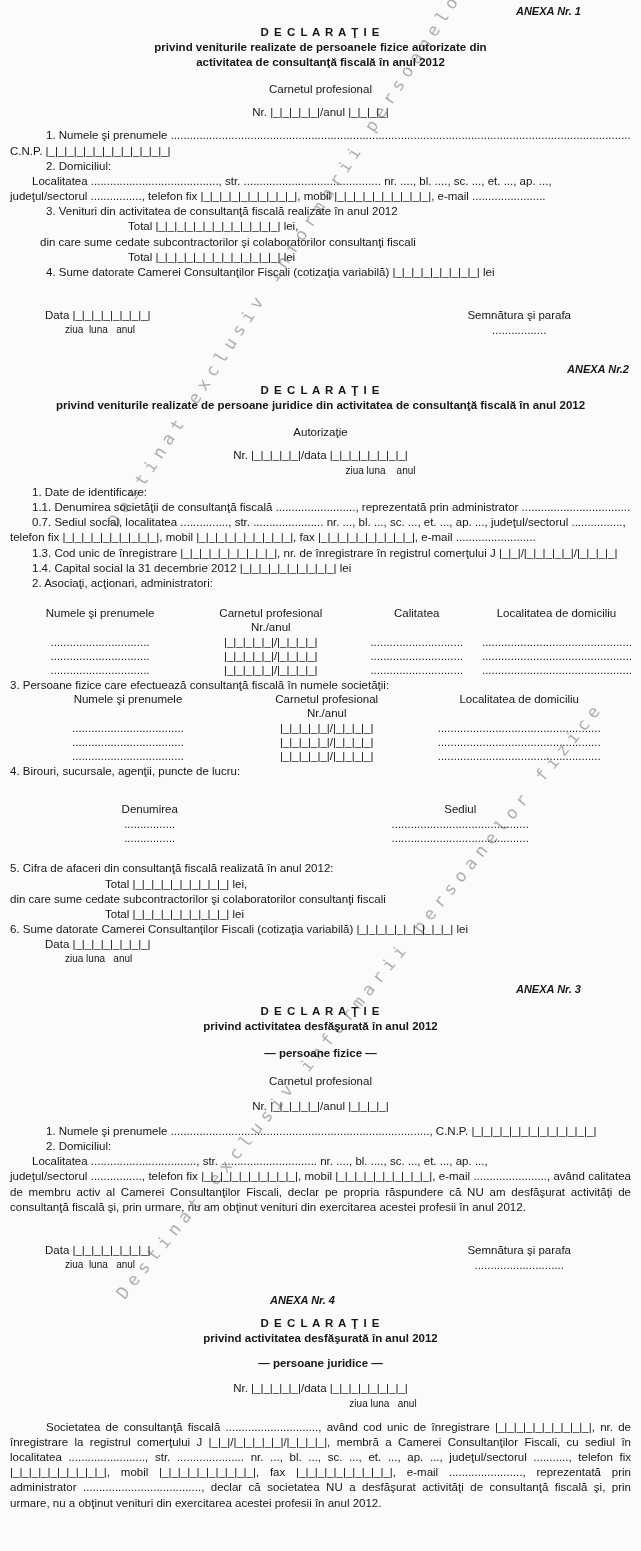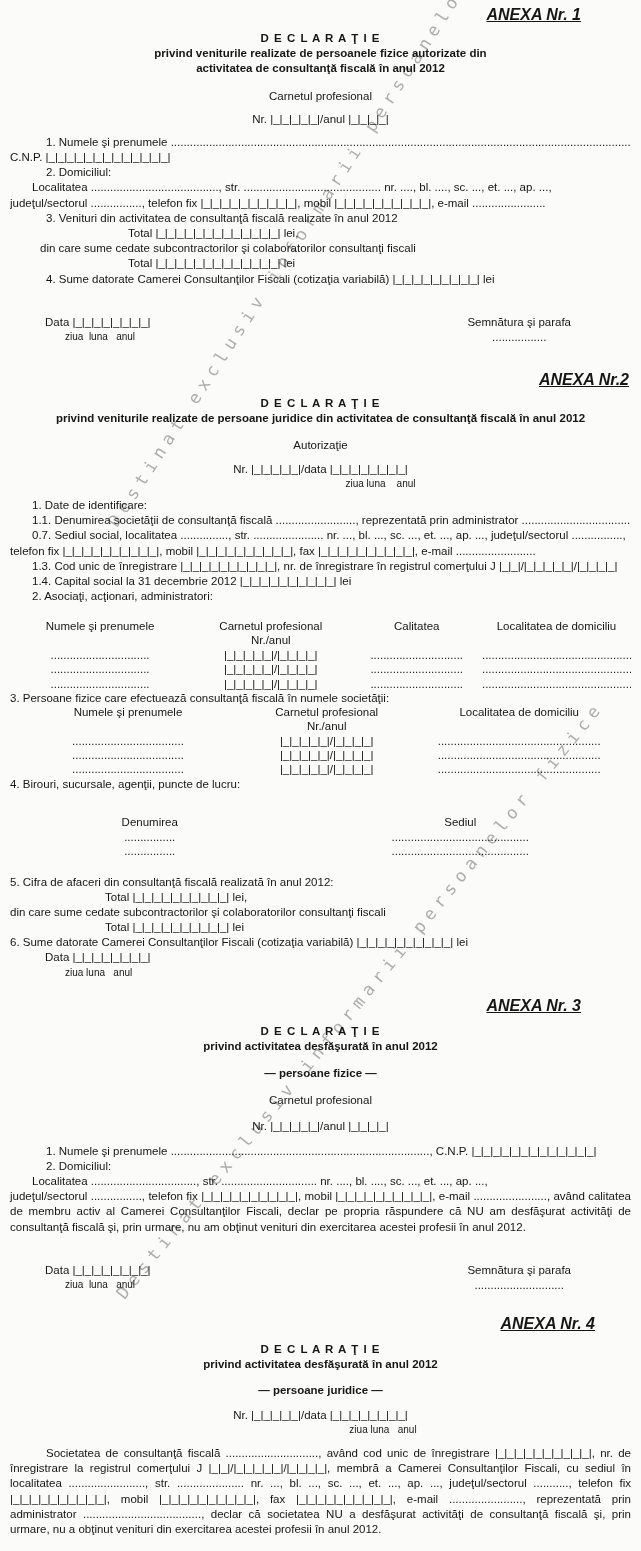--- a/index.html
+++ b/index.html
@@ -10,22 +10,22 @@
     font-family:"Liberation Sans",sans-serif;font-size:11.5px;line-height:1.32;
   }
   .wm{
     position:absolute;white-space:nowrap;pointer-events:none;
     font-family:"DejaVu Sans Mono",monospace;font-size:17px;letter-spacing:6px;
     color:rgba(110,110,110,.55);transform-origin:center center;z-index:1;
   }
   .wm1{left:320px;top:205px;transform:translate(-50%,-50%) rotate(-57deg);}
   .wm2{left:360px;top:1000px;transform:translate(-50%,-50%) rotate(-51deg);}
   .content{position:relative;z-index:2;}
-  .tag{font-weight:bold;font-style:italic;text-decoration:underline;text-align:right;font-size:16px;}
-  .tr55{padding-right:50px;} .tr8{padding-right:2px;} .tr38{padding-right:36px;}
+  .tag{font-weight:bold;font-style:italic;text-align:right;font-size:11px;}
+  .tr55{padding-right:50px;} .tr8{padding-right:2px;} .tr38{padding-right:36px;text-align:center;}
   .ttl{text-align:center;font-weight:bold;letter-spacing:1px;}
   .sub{text-align:center;font-weight:bold;}
   .ctr{text-align:center;}
   .ind{text-indent:36px;}
   .ind2{text-indent:22px;}
   .tot{padding-left:118px;}
   .tot2{padding-left:95px;}
   .din{padding-left:30px;}
   .nowrap{white-space:nowrap;overflow:hidden;}
   .just{text-align:justify;}

